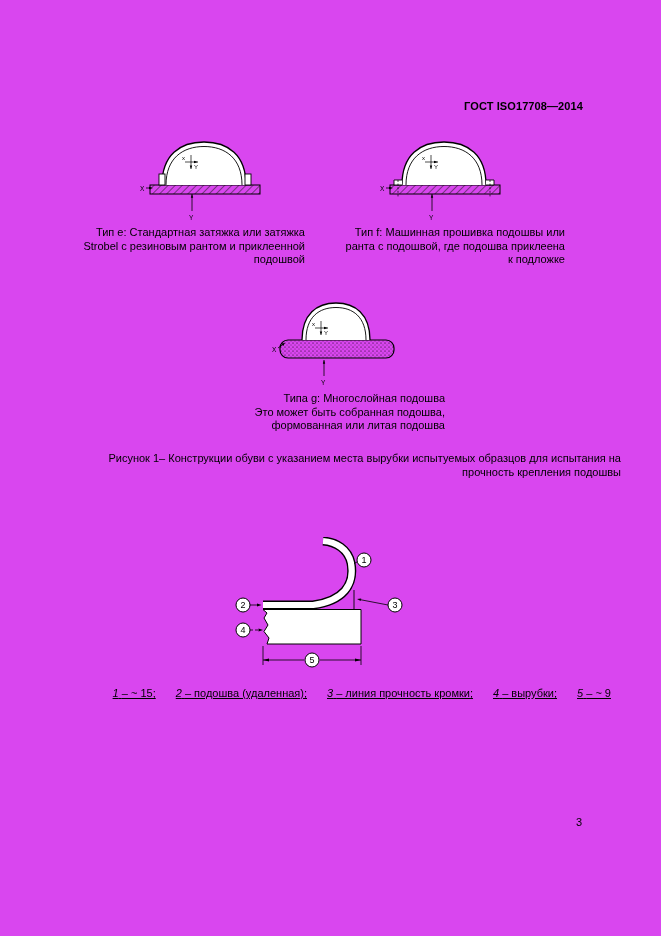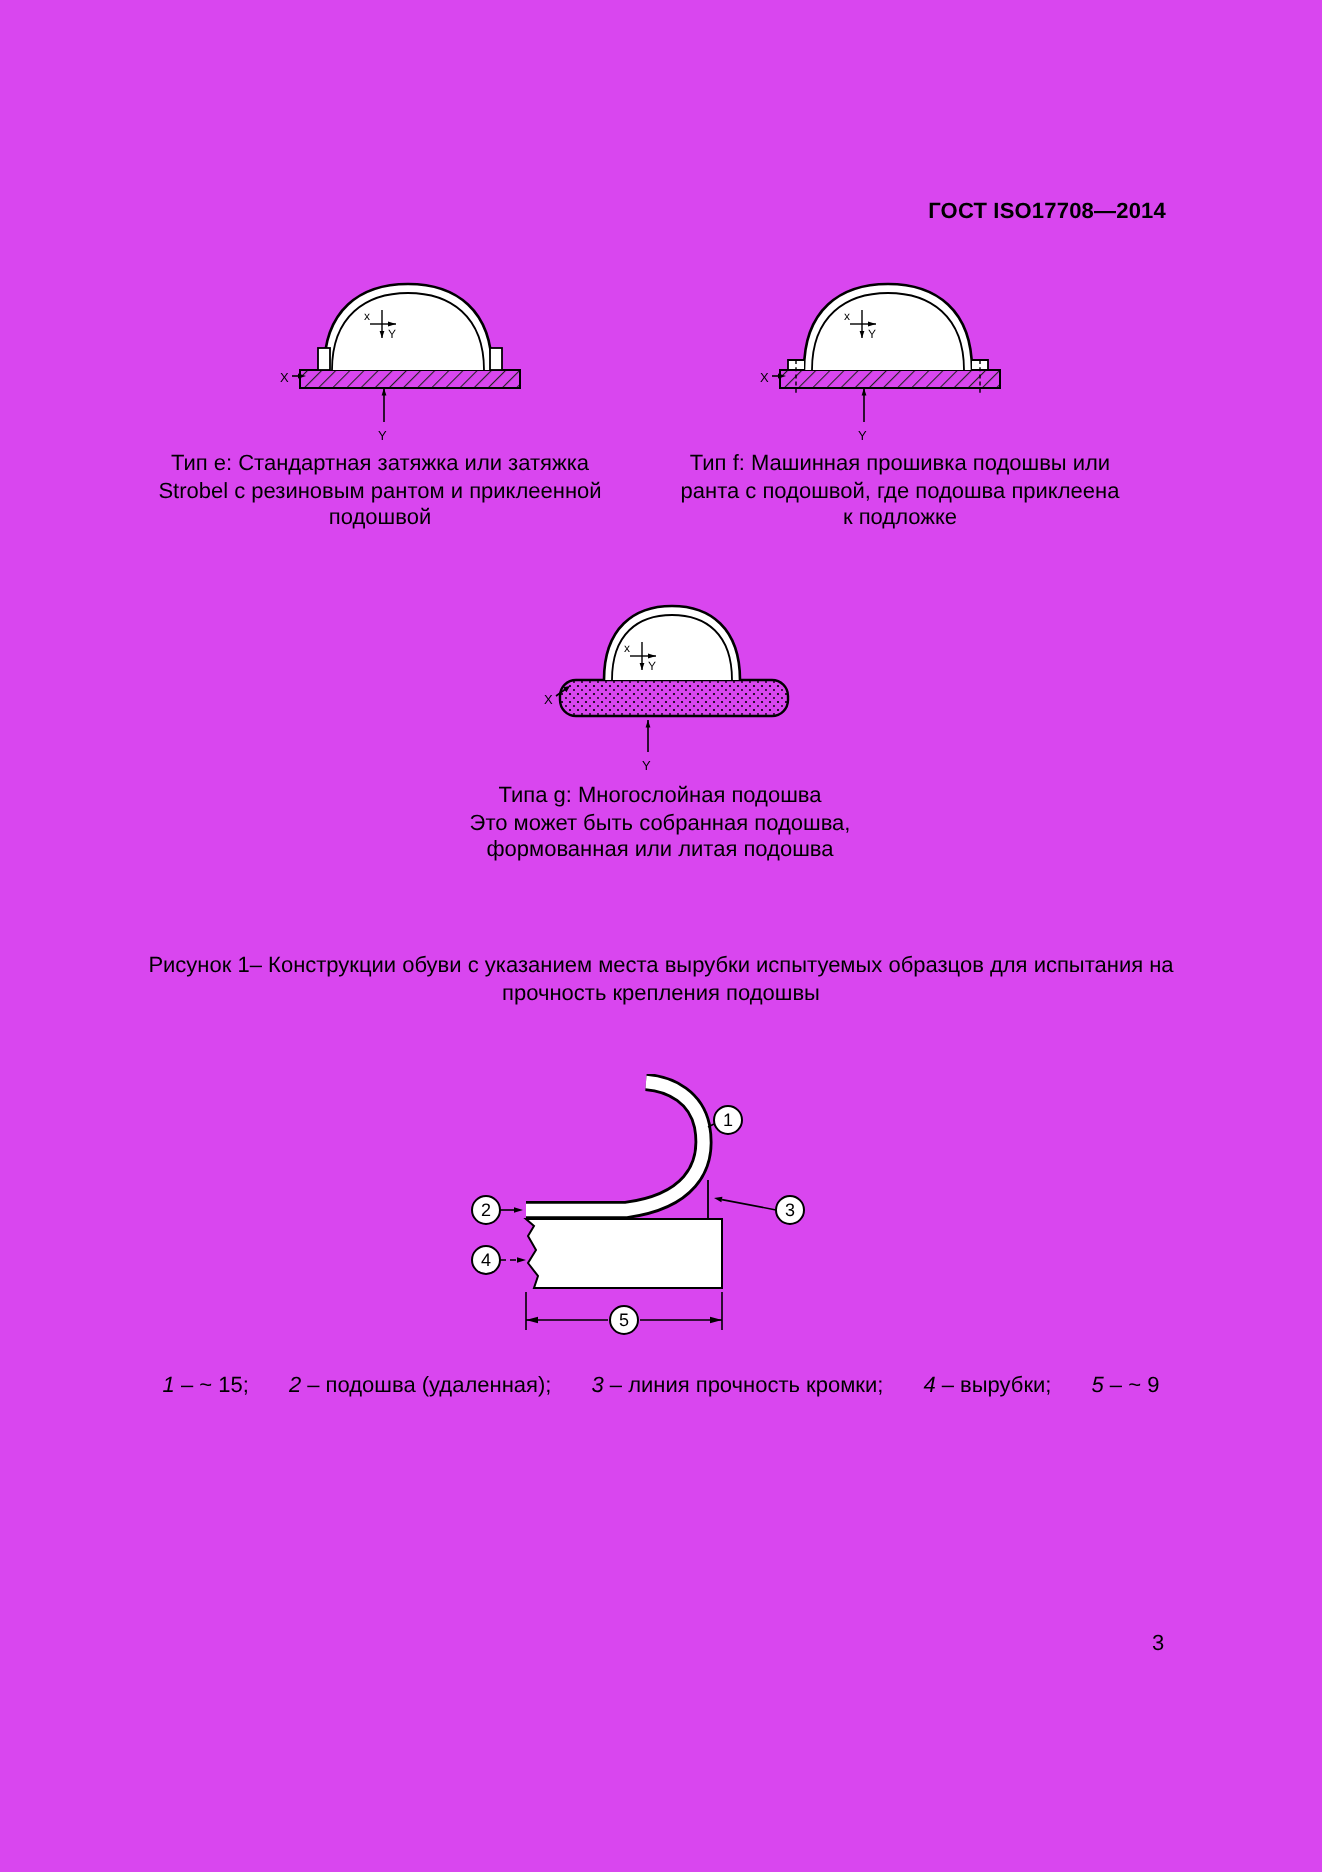--- a/index.html
+++ b/index.html
@@ -4,23 +4,23 @@
 <style>
   * { margin:0; padding:0; box-sizing:border-box; }
   html,body { background:#e8e8e8; }
   body { font-family:"Liberation Sans", sans-serif; color:#000; }
   .page {
     position:relative; width:661px; height:936px; margin:0 auto;
     background:#d946ef; overflow:hidden;
   }
   .abs { position:absolute; }
   .hdr { font-weight:bold; font-size:11px; letter-spacing:0.1px; }
-  .caption { font-size:11px; line-height:13.5px; text-align:center; white-space:pre-line; }
+  .caption { font-size:11px; line-height:13.5px; text-align:right; white-space:pre-line; }
   .legend { white-space:normal; }
-  .legend .li { margin:0 10px; }
+  .legend .li { margin:0 10px;text-decoration:underline; }
   .legend i { font-style:italic; }
   .pageno { font-size:11px; }
   svg { display:block; }
   svg text { font-family:"Liberation Sans", sans-serif; }
 </style>
 </head>
 <body>
 
 <div class="page">
 
@@ -136,21 +136,21 @@
       <line x1="52" y1="62" x2="52" y2="78" stroke="#000" stroke-width="0.8"></line>
       <polygon points="52,62 50.8,65.8 53.2,65.8" fill="#000"></polygon>
     </g>
     <text x="49" y="87" font-size="6.5">Y</text>
   </svg>
 
   <div class="abs caption" style="left:215px; top:392px; width:230px;">Типа g: Многослойная подошва
 Это может быть собранная подошва,
 формованная или литая подошва</div>
 
-  <div class="abs caption" style="left:40px; top:477px; width:581px;">Рисунок 1– Конструкции обуви с  указанием места вырубки испытуемых образцов для испытания на
+  <div class="abs caption" style="left:40px; top:452px; width:581px;">Рисунок 1– Конструкции обуви с  указанием места вырубки испытуемых образцов для испытания на
 прочность  крепления подошвы</div>
 
   <svg class="abs" style="left:223px; top:537px;" width="200" height="140" viewBox="0 0 200 140">
 
     <path d="M40,72.5 L138,72.5 L138,107 L44,107 L46,101 L41,94.5 L45,88 L41,81 L44,76 Z" fill="#ffffff" stroke="#000" stroke-width="1"></path>
 
     <line x1="131" y1="53" x2="131" y2="72.5" stroke="#000" stroke-width="0.9"></line>
 
     <g>
       <path d="M40,68 L90,68 C120,64 132,48 128,26 C125,12 113,5 100,4" fill="none" stroke="#000" stroke-width="9"></path>

